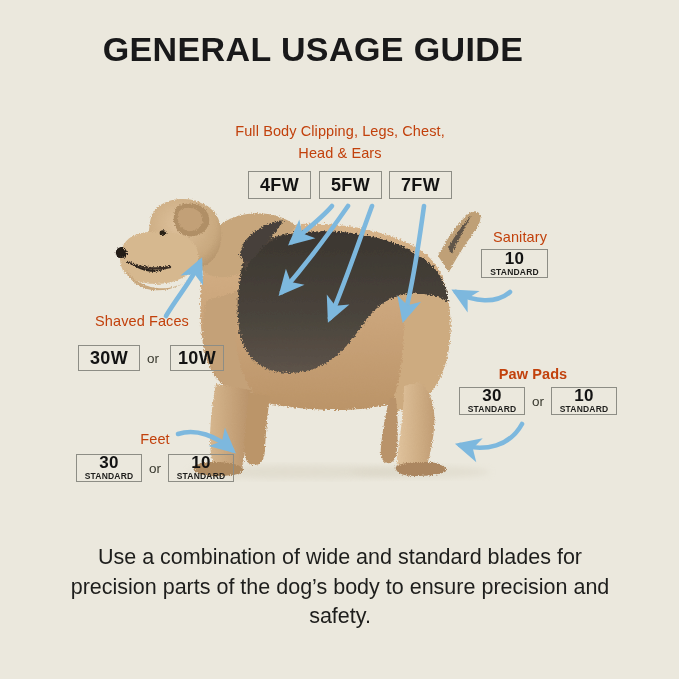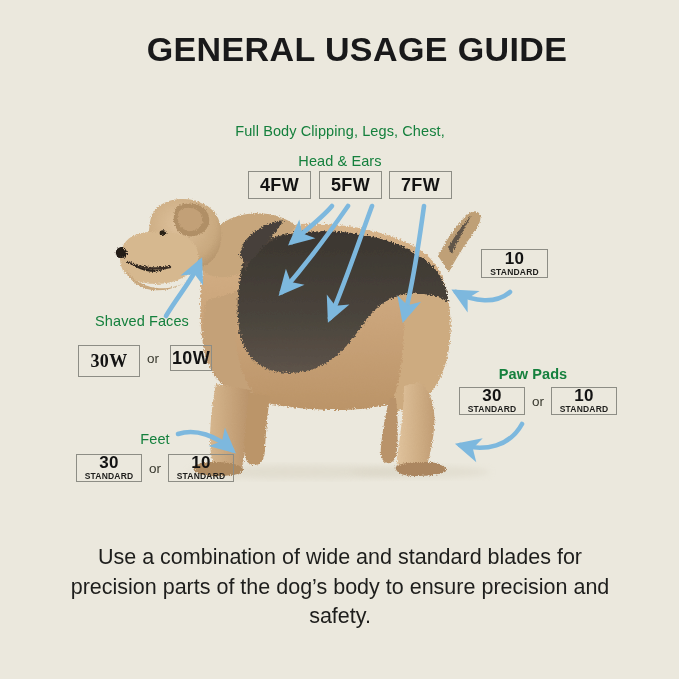--- a/index.html
+++ b/index.html
@@ -26,29 +26,28 @@
     position: absolute;
     top: 30px;
     left: 0;
     width: 626px;
     text-align: center;
     font-size: 34px;
     font-weight: bold;
     letter-spacing: 0.4px;
     color: #19191a;
     font-family: "Liberation Sans", sans-serif;
-    margin-left: 44px;
   }
 
   
   .label {
     position: absolute;
     text-align: center;
     font-size: 14.5px;
-    color: #15803d;
+    color: #c2410c;
     line-height: 1.35;
     letter-spacing: 0.1px;
     white-space: nowrap;
   }
   .sublabel {
     position: absolute;
     text-align: center;
     font-size: 10.5px;
     color: #3a3a36;
     white-space: nowrap;
@@ -275,44 +274,45 @@
 
       <path d="M178,434 C196,428 216,436 232,450" marker-end="url(#ah)"></path>
 
       <path d="M522,424 C510,446 486,452 460,445" marker-end="url(#ah)"></path>
     </g>
   </svg>
 
   <div class="title">GENERAL USAGE GUIDE</div>
 
   <div class="label" style="left:204px; top:122px; width:272px;">Full Body Clipping, Legs, Chest,</div>
-  <div class="label" style="left:204px; top:144px; width:272px;margin-top:8px;">Head &amp; Ears</div>
+  <div class="label" style="left:204px; top:144px; width:272px;">Head &amp; Ears</div>
 
   <div class="badge fw" style="left:248px; top:171px; width:63px; height:28px;">
     <span class="num">4FW</span>
   </div>
   <div class="badge fw" style="left:319px; top:171px; width:63px; height:28px;">
     <span class="num">5FW</span>
   </div>
   <div class="badge fw" style="left:389px; top:171px; width:63px; height:28px;">
     <span class="num">7FW</span>
   </div>
 
+  <div class="label" style="left:455px; top:228px; width:130px;">Sanitary</div>
   <div class="badge" style="left:481px; top:249px; width:67px; height:29px;">
     <span class="num">10</span>
     <span class="std">STANDARD</span>
   </div>
 
   <div class="label" style="left:52px; top:312px; width:180px;">Shaved Faces</div>
 
-  <div class="badge fw" style="left:78px; top:345px; width:62px; height:32px;font-family:Liberation Serif, serif;">
+  <div class="badge fw" style="left:78px; top:345px; width:62px; height:26px;">
     <span class="num">30W</span>
   </div>
   <div class="orword" style="left:147px; top:351px;">or</div>
-  <div class="badge fw" style="left:170px; top:345px; width:42px; height:26px;">
+  <div class="badge fw" style="left:170px; top:345px; width:54px; height:26px;">
     <span class="num">10W</span>
   </div>
 
   <div class="label" style="left:458px; top:365px; width:150px;font-weight:bold;">Paw Pads</div>
   <div class="badge" style="left:459px; top:387px; width:66px; height:28px;">
     <span class="num">30</span>
     <span class="std">STANDARD</span>
   </div>
   <div class="orword" style="left:532px; top:394px;">or</div>
   <div class="badge" style="left:551px; top:387px; width:66px; height:28px;">

